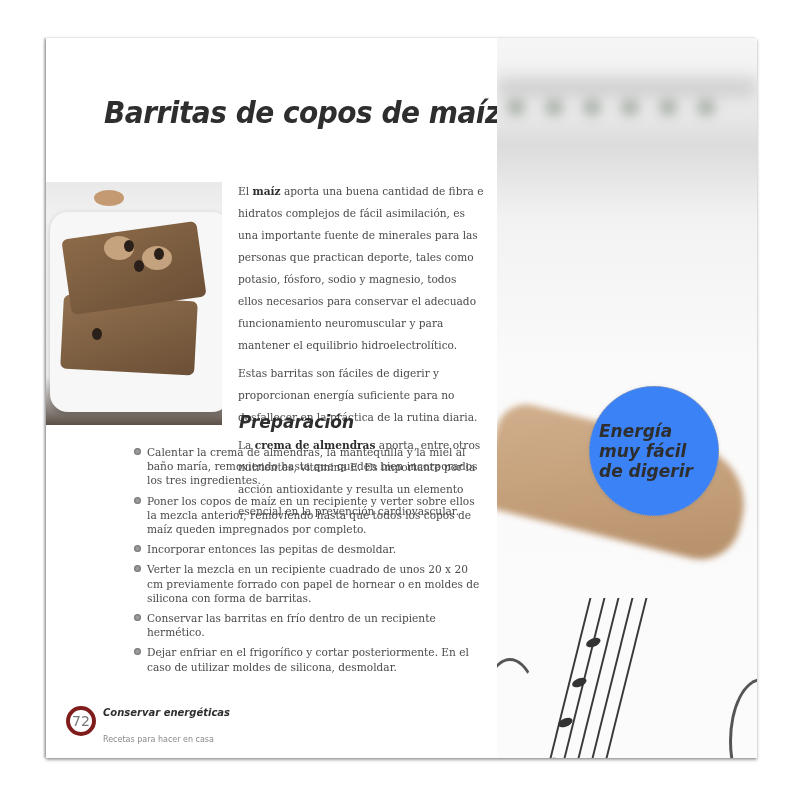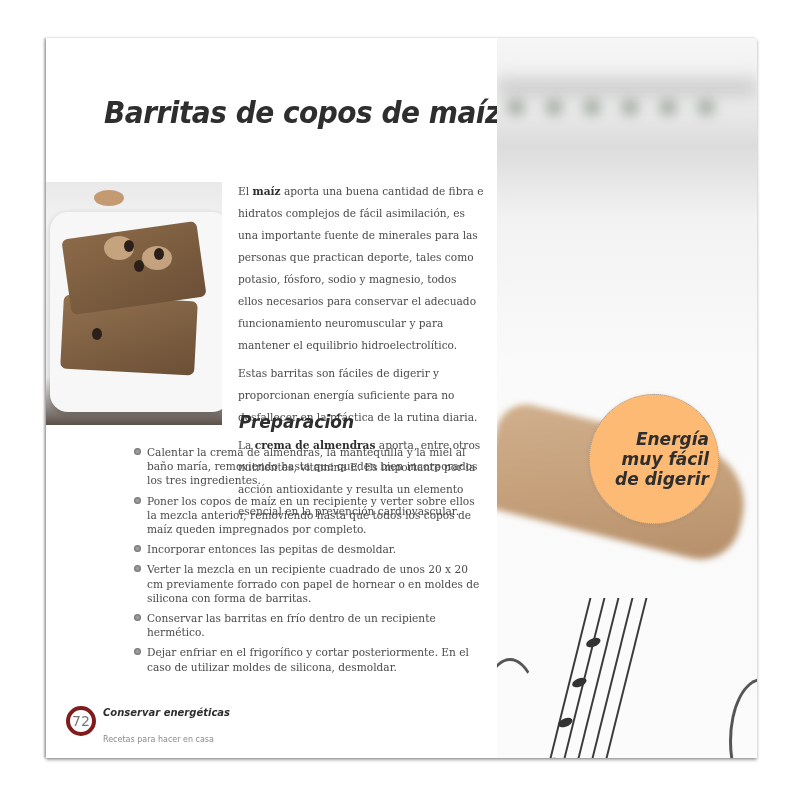--- a/index.html
+++ b/index.html
@@ -33,22 +33,22 @@
                  background: linear-gradient(180deg,#f6f6f6 0%,#efefef 8%,#dcdcdc 15%,#f2f2f2 25%,#fafafa 45%,#fbfbfb 100%); }
   .blur-notes { position:absolute; top:60px; left:10px; width:250px; height:30px; filter:blur(6px); }
   .blur-notes span { display:inline-block; width:18px; height:18px; border-radius:50%; background:#a8b0a8; margin-right:20px; }
   .staff-band { position:absolute; top:40px; left:0; width:260px; height:20px; background:#cfcfcf; filter:blur(8px); }
   .cracker { position:absolute; left:-10px; top:390px; width:260px; height:110px; background:linear-gradient(160deg,#d2b08e,#c29d77 60%,#b58e69);
              border-radius:30px 60px 40px 20px; filter:blur(3px); transform:rotate(14deg); }
   .staff { position:absolute; left:60px; top:560px; width:80px; height:180px; transform:skewX(-14deg); }
   .staff i { position:absolute; top:0; width:2px; height:180px; background:#3a3a3a; }
   .note { position:absolute; width:14px; height:9px; background:#333; border-radius:50%; transform:rotate(-18deg); }
   .clef-arc { position:absolute; border:3px solid #555; border-radius:50%; }
-  .badge { position:absolute; left:543px; top:356px; width:128px; height:128px; border-radius:50%; background:#fdba74;
-           border:1px dotted #9c9c9c; display:flex; align-items:center; justify-content:center; text-align:right;
+  .badge { position:absolute; left:543px; top:348px; width:128px; height:128px; border-radius:50%; background:#3b82f6;
+           border:1px dotted #9c9c9c; display:flex; align-items:center; justify-content:center; text-align:left;
            box-shadow:0 0 4px rgba(0,0,0,0.08); }
   .badge-text { font-family:"DejaVu Sans", sans-serif; font-style:italic; font-weight:bold; font-size:17px; line-height:20px; color:#2e2e2e; width:110px; }
 </style>
 </head>
 <body>
 
 <div class="page">
 
   <div class="title">Barritas de copos de maíz</div>
 

